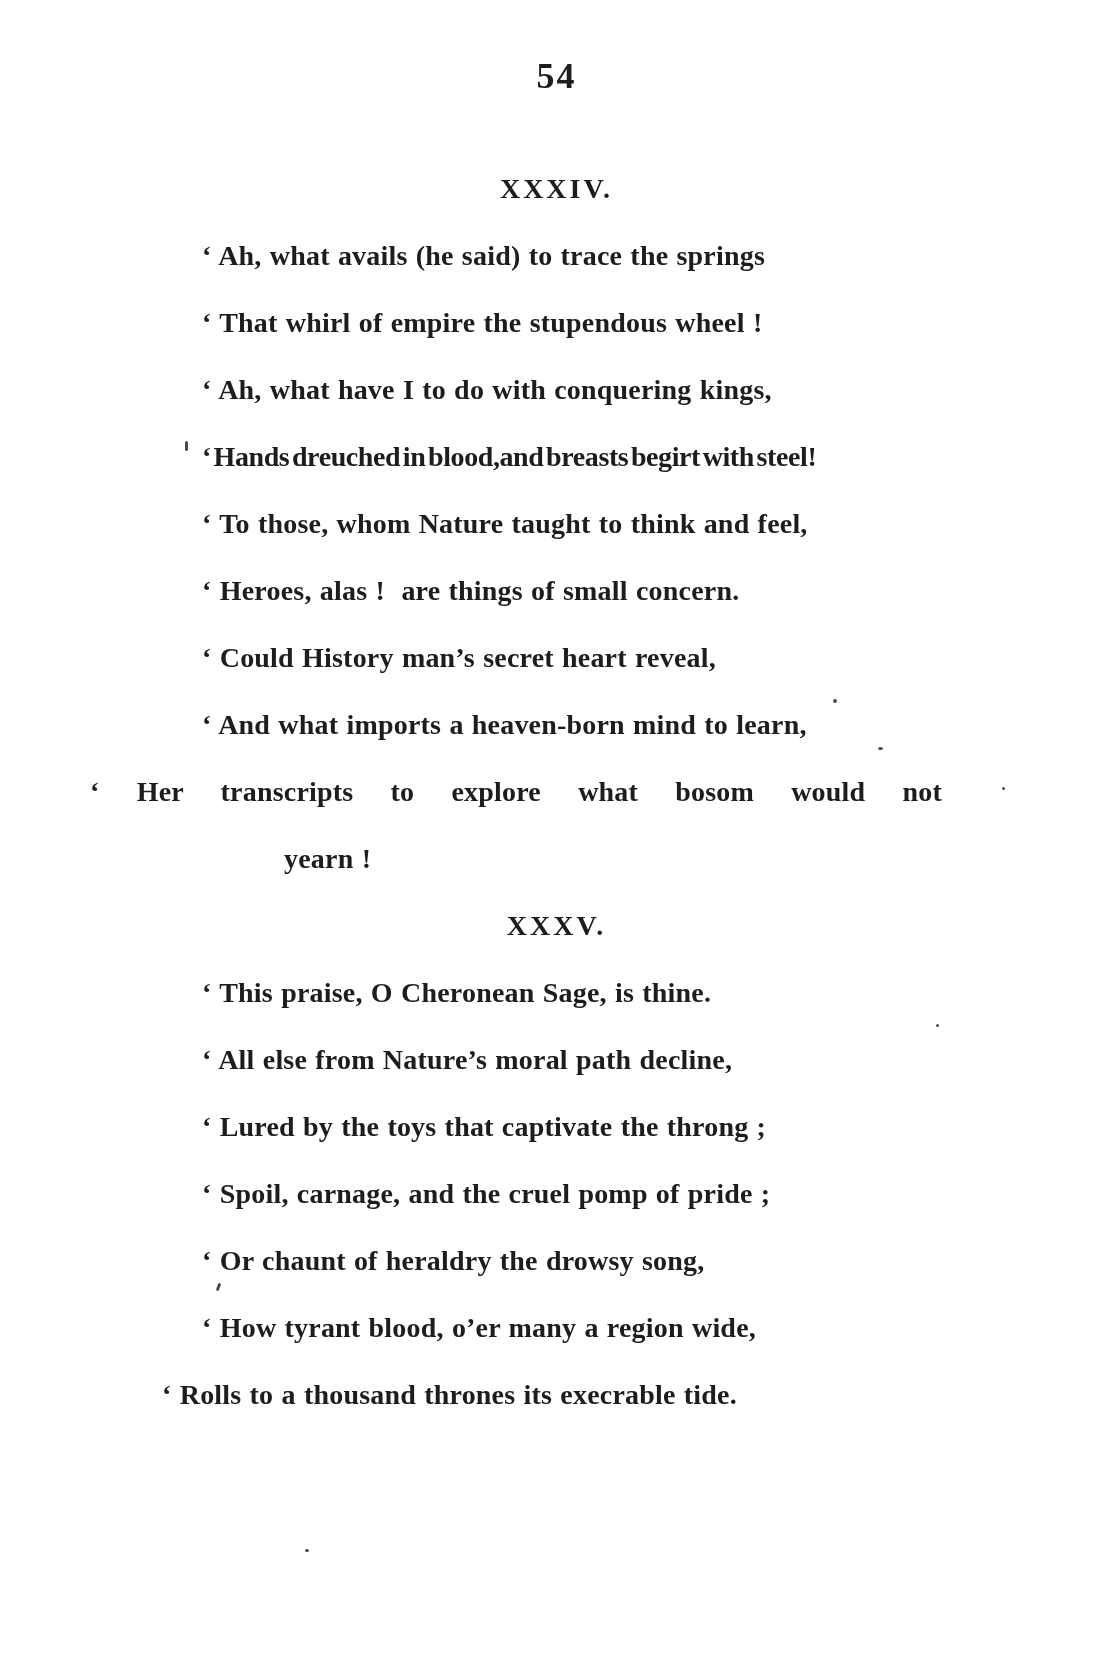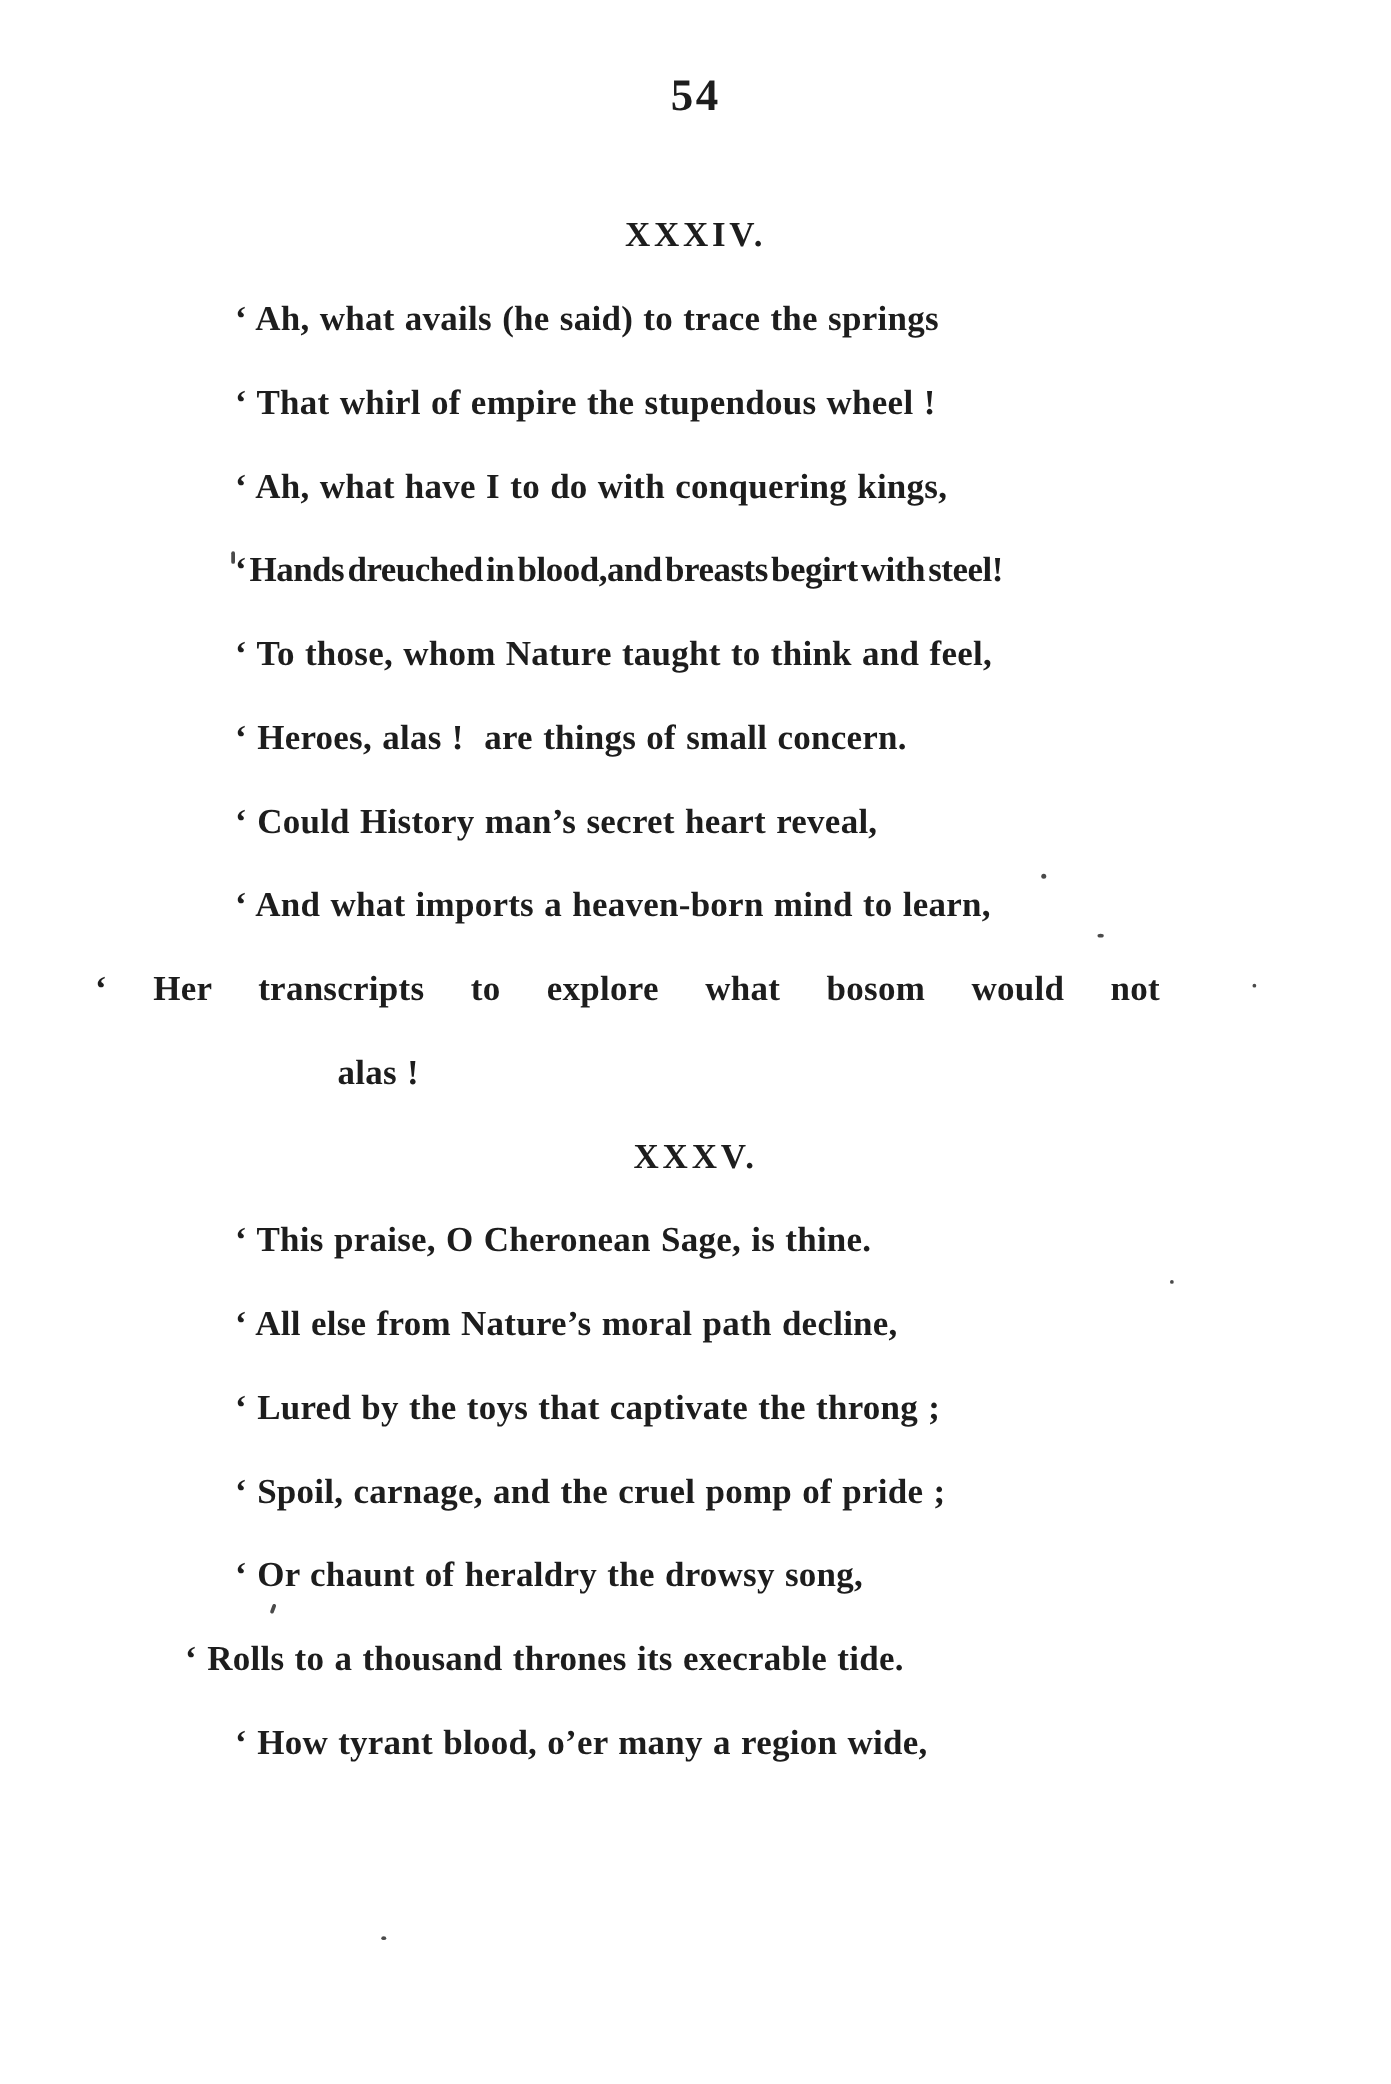--- a/index.html
+++ b/index.html
@@ -24,21 +24,21 @@
     margin: 0; padding: 0;
     font-size: 28px; font-weight: bold;
     white-space: pre;
   }
   .heading {
     text-align: center;
     letter-spacing: 3px;
     font-weight: bold;
   }
   .first-heading { margin-top: 57px; }
-  .line { padding-left: 188px; word-spacing: 1px; letter-spacing: 0.2px; }
+  .line { padding-left: 188px; word-spacing: 1px; letter-spacing: 0.2px; margin-left: 14px; }
   .line.tight { word-spacing: -4px; letter-spacing: -0.4px; }
   .line.hang { padding-left: 148px; }
   .line.cont { padding-left: 270px; }
   .line.spread {
     padding-left: 76px;
     width: 852px;
     white-space: normal;
     text-align: justify;
     text-align-last: justify;
   }
@@ -56,32 +56,32 @@
     <h2 class="row heading first-heading">XXXIV.</h2>
     <p class="row line">‘ Ah, what avails (he said) to trace the springs</p>
     <p class="row line">‘ That whirl of empire the stupendous wheel !</p>
     <p class="row line">‘ Ah, what have I to do with conquering kings,</p>
     <p class="row line tight">‘ Hands dreuched in blood,and breasts begirt with steel!</p>
     <p class="row line">‘ To those, whom Nature taught to think and feel,</p>
     <p class="row line">‘ Heroes, alas !  are things of small concern.</p>
     <p class="row line">‘ Could History man’s secret heart reveal,</p>
     <p class="row line">‘ And what imports a heaven-born mind to learn,</p>
     <p class="row line spread">‘ Her transcripts to explore what bosom would not</p>
-    <p class="row line cont">alas !</p>
+    <p class="row line cont">yearn !</p>
   </section>
 
   <section>
     <h2 class="row heading">XXXV.</h2>
     <p class="row line">‘ This praise, O Cheronean Sage, is thine.</p>
     <p class="row line">‘ All else from Nature’s moral path decline,</p>
     <p class="row line">‘ Lured by the toys that captivate the throng ;</p>
     <p class="row line">‘ Spoil, carnage, and the cruel pomp of pride ;</p>
     <p class="row line">‘ Or chaunt of heraldry the drowsy song,</p>
+    <p class="row line">‘ How tyrant blood, o’er many a region wide,</p>
     <p class="row line hang">‘ Rolls to a thousand thrones its execrable tide.</p>
-    <p class="row line">‘ How tyrant blood, o’er many a region wide,</p>
   </section>
 
   <div class="speck tick" style="left:185px; top:441px; width:3px; height:10px;"></div>
   <div class="speck tick" style="left:217px; top:1283px; width:3px; height:8px; transform:rotate(20deg);"></div>
   <div class="speck" style="left:833px; top:699px; width:4px; height:4px;"></div>
   <div class="speck" style="left:936px; top:1024px; width:3px; height:3px;"></div>
   <div class="speck" style="left:1002px; top:787px; width:3px; height:3px;"></div>
   <div class="speck" style="left:878px; top:747px; width:5px; height:3px;"></div>
   <div class="speck" style="left:305px; top:1549px; width:4px; height:3px;"></div>
 

